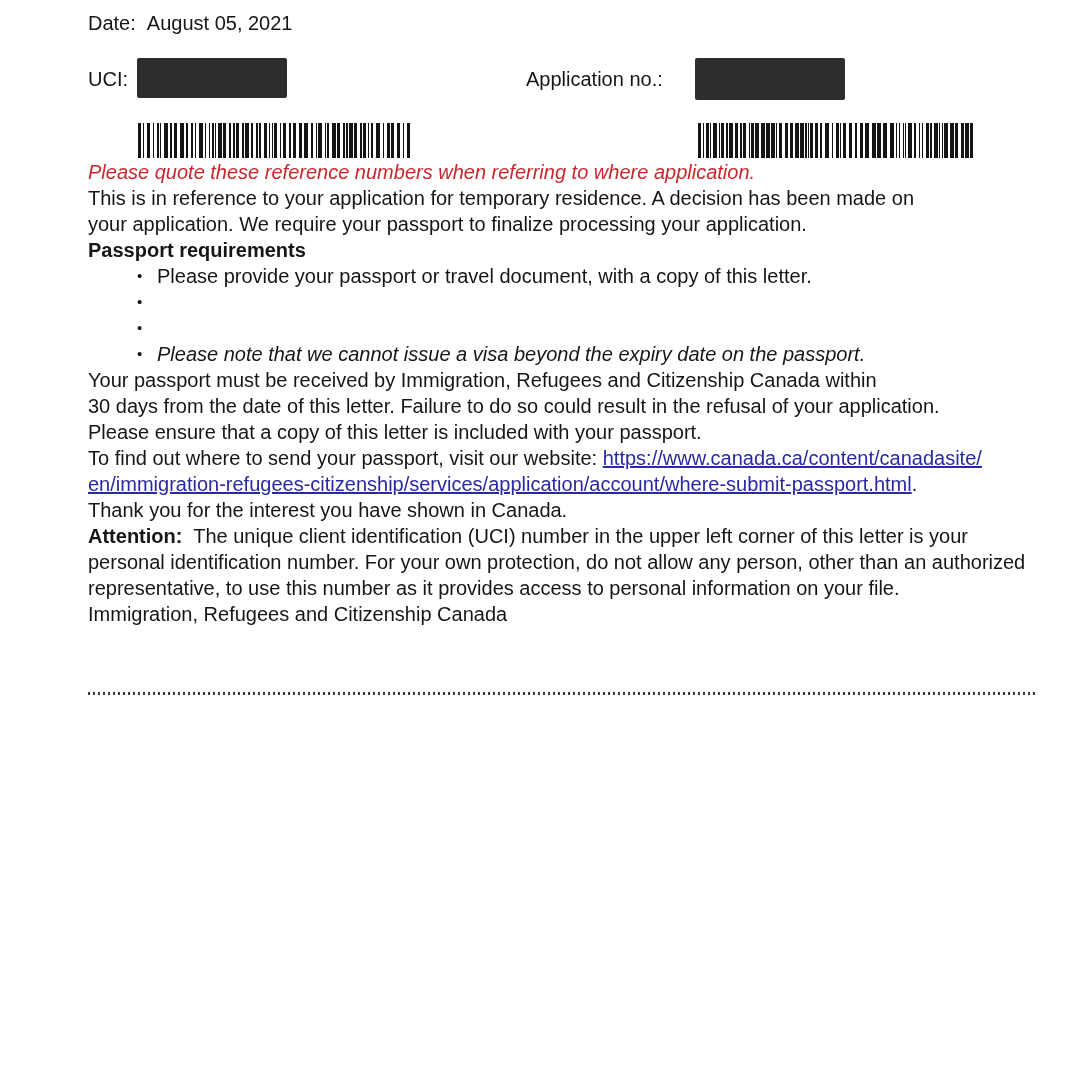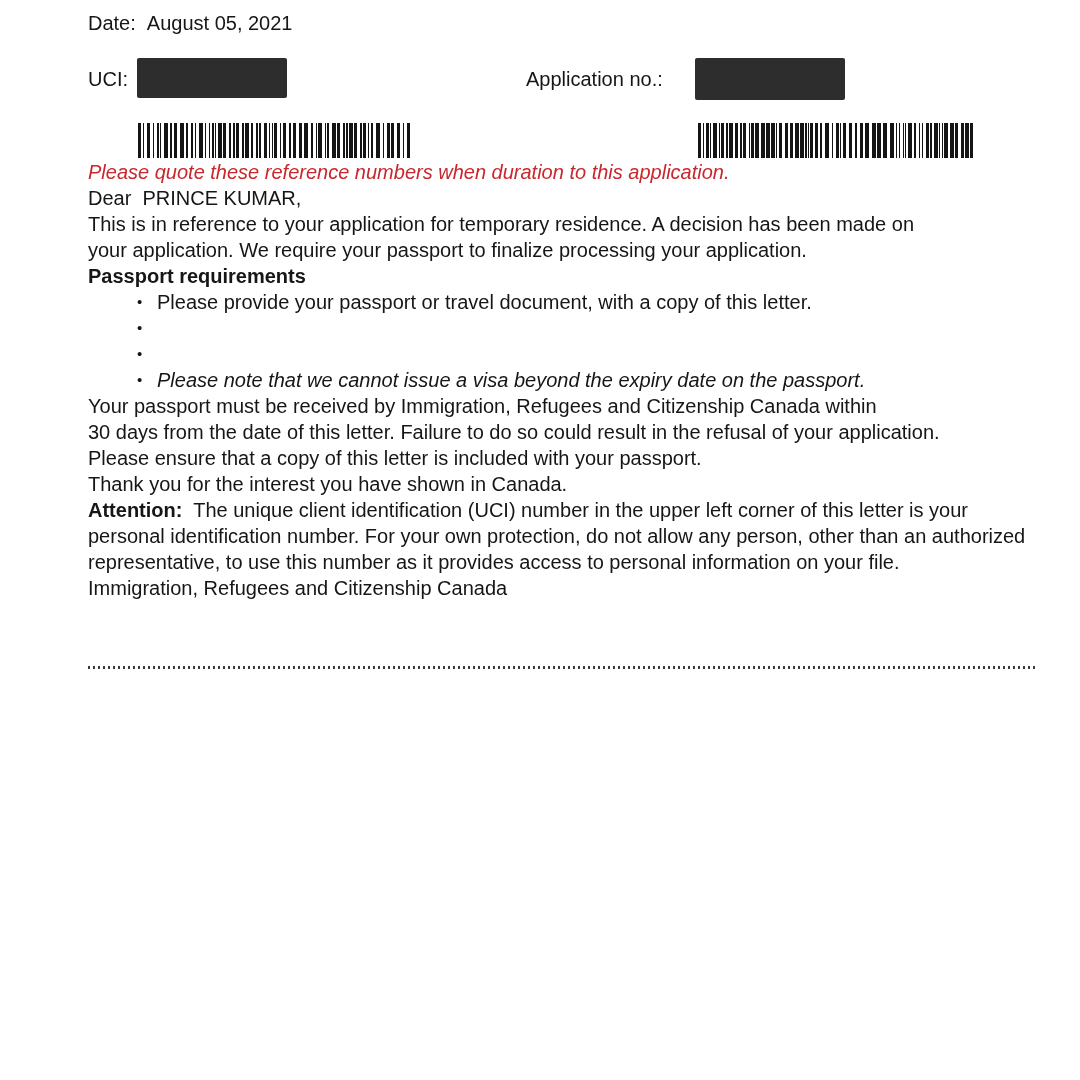--- a/index.html
+++ b/index.html
@@ -341,23 +341,22 @@
         <i style="width:3px"></i>
         <b style="width:3px"></b>
         <i style="width:3px"></i>
         <b style="width:1px"></b>
         <i style="width:4px"></i>
         <b style="width:1px"></b>
         <i style="width:3px"></i>
       </div>
   </div>
 
-  <p class="notice">Please quote these reference numbers when duration to this application.</p>
-
-  <p class="salutation">Dear  PRINCE KUMAR,</p>
+  <p class="notice">Please quote these reference numbers when referring to where application.</p>
+
 
   <p class="para-intro">This is in reference to your application for temporary residence. A decision has been made on
 your application. We require your passport to finalize processing your application.</p>
 
   <p class="req-heading">Passport requirements</p>
 
   <ul class="req-list">
     <li>
       <span class="bullet">•</span>
       <span class="li-text">Please provide your passport or travel document, with a copy of this letter.</span>
@@ -371,20 +370,22 @@
     <li class="italic">
       <span class="bullet">•</span>
       <span class="li-text">Please note that we cannot issue a visa beyond the expiry date on the passport.</span>
     </li>
   </ul>
 
   <p class="para-deadline">Your passport must be received by Immigration, Refugees and Citizenship Canada within
 30 days from the date of this letter. Failure to do so could result in the refusal of your application.
 Please ensure that a copy of this letter is included with your passport.</p>
 
+  <p class="para-website"><span>To find out where to send your passport, visit our website: </span><a href="#">https://www.canada.ca/content/canadasite/
+en/immigration-refugees-citizenship/services/application/account/where-submit-passport.html</a><span>.</span></p>
 
   <p class="para-thanks">Thank you for the interest you have shown in Canada.</p>
 
   <p class="para-attention"><span class="attention-label">Attention:</span><span>  The unique client identification (UCI) number in the upper left corner of this letter is your personal identification number. For your own protection, do not allow any person, other than an authorized representative, to use this number as it provides access to personal information on your file.</span></p>
 
   <p class="signature">Immigration, Refugees and Citizenship Canada</p>
 
   <div class="dotted-sep"></div>
 
 </div>

